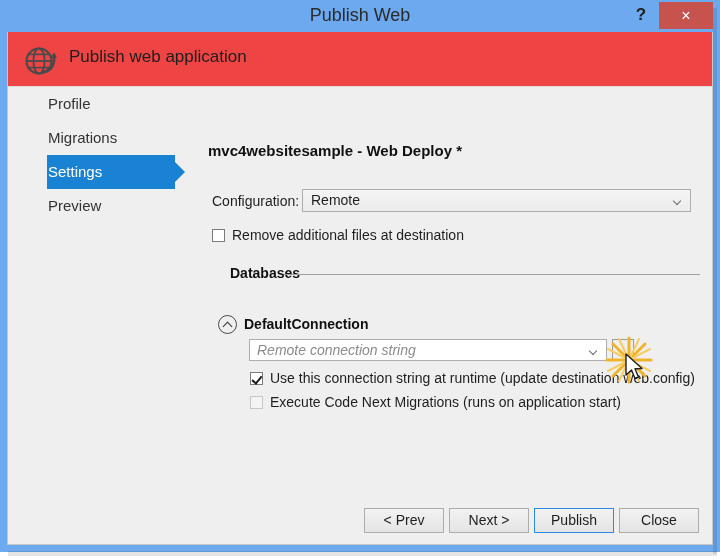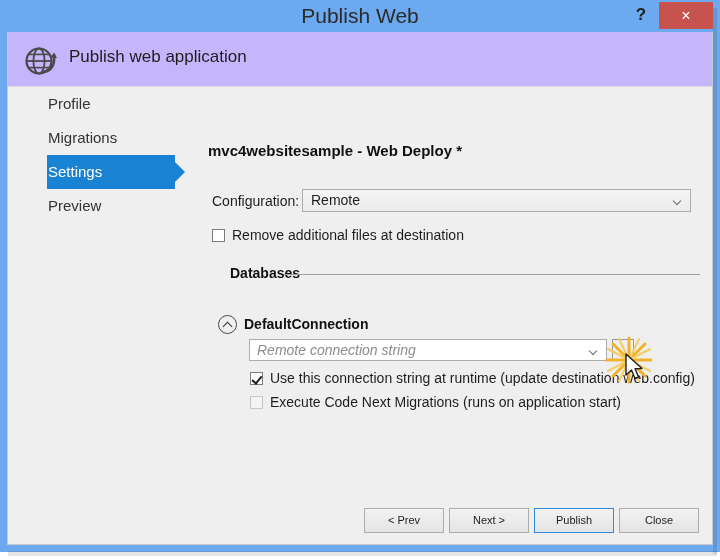--- a/index.html
+++ b/index.html
@@ -24,21 +24,21 @@
     position: absolute;
     left: 0; top: 0;
     width: 720px; height: 32px;
   }
   #title-text {
     position: absolute;
     left: 0; top: 0;
     width: 720px;
     line-height: 31px;
     text-align: center;
-    font-size: 21px;
+    font-size: 18px;
     color: #2b2b2b;
   }
   #help-button {
     position: absolute;
     right: 66px; top: 1px;
     width: 26px; height: 28px;
     line-height: 28px;
     text-align: center;
     font-size: 17px;
     font-weight: bold;
@@ -64,21 +64,21 @@
     width: 706px; height: 513px;
     background: #efefef;
     box-sizing: border-box;
     border: 1px solid #c8c8c8;
     border-top: none;
   }
   #header-band {
     position: absolute;
     left: 0; top: 0;
     width: 704px; height: 54px;
-    background: #c4b5fd;
+    background: #ef4444;
     border-bottom: 1px solid #dcdcdc;
   }
   #globe-icon {
     position: absolute;
     left: 15px; top: 10px;
     width: 36px; height: 36px;
   }
   #header-title {
     position: absolute;
     left: 61px; top: 15px;
@@ -309,21 +309,21 @@
     left: 0; top: 468px;
     width: 704px; height: 45px;
   }
   .dlg-button {
     position: absolute;
     top: 8px;
     width: 80px; height: 25px;
     background: linear-gradient(to bottom, #f2f2f2 0%, #e4e4e4 100%);
     border: 1px solid #adadad;
     box-sizing: border-box;
-    font-size: 11px;
+    font-size: 14px;
     line-height: 23px;
     text-align: center;
     color: #1e1e1e;
     cursor: default;
   }
   .dlg-button.default {
     border: 1px solid #2e8ae5;
   }
   #btn-prev  { left: 356px; }
   #btn-next  { left: 441px; }

